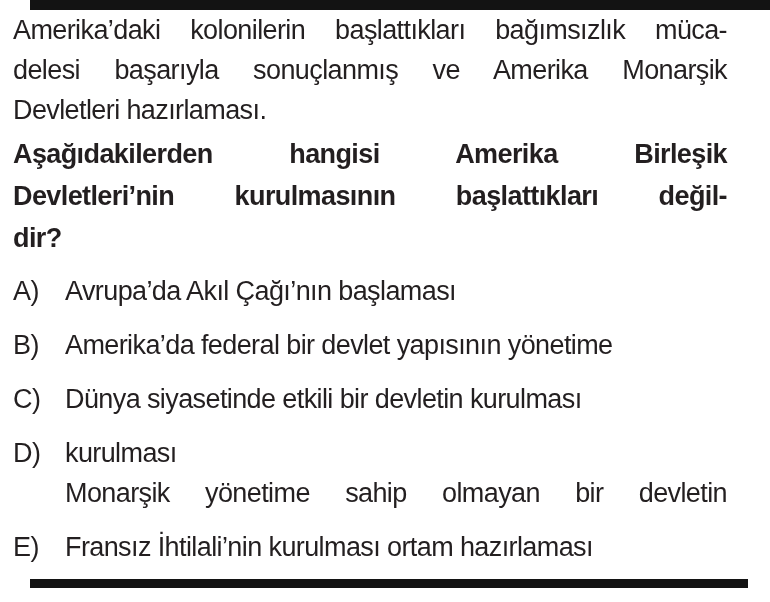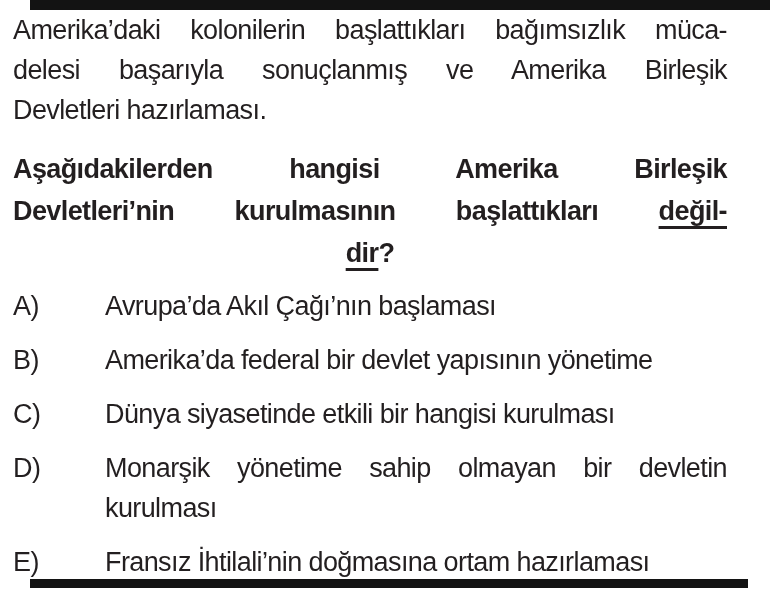--- a/index.html
+++ b/index.html
@@ -24,44 +24,43 @@
     font-size: 27px;
     letter-spacing: -0.6px;
   }
   .line { line-height: 40px; white-space: nowrap; }
   .jline {
     white-space: normal;
     text-align: justify;
     text-align-last: justify;
   }
   .intro .line { line-height: 40px; }
-  .stem { margin-top: 18px; font-weight: bold; }
-  .stem .line { line-height: 42px; text-align: center; }
+  .stem { margin-top: 3px; font-weight: bold; }
+  .stem .line { line-height: 42px; }
   .u {
-    text-decoration: underline;
     text-decoration-thickness: 3px;
     text-underline-offset: 6px;
   }
   .options { margin-top: 12px; }
   .option { display: flex; margin-bottom: 14px; }
   .opt-label { flex: none; width: 52px; line-height: 40px; }
   .opt-text { flex: 1 1 auto; min-width: 0; }
-  .oline { line-height: 40px; margin-left: 40px; }
+  .oline { line-height: 40px; }
 </style>
 </head>
 <body>
 
 <div class="page">
   <div class="bar top"></div>
 
   <div class="content">
 
     <div class="intro">
       <div class="line jline">Amerika’daki kolonilerin başlattıkları bağımsızlık müca-</div>
-      <div class="line jline">delesi başarıyla sonuçlanmış ve Amerika Birleşik</div>
+      <div class="line jline">delesi başarıyla sonuçlanmış ve Amerika Monarşik</div>
       <div class="line">Devletleri hazırlaması.</div>
     </div>
 
     <div class="stem">
       <div class="line jline">Aşağıdakilerden hangisi Amerika Birleşik</div>
       <div class="line jline"><span>Devletleri’nin kurulmasının başlattıkları</span> <span class="u">değil-</span></div>
       <div class="line"><span class="u">dir</span><span>?</span></div>
     </div>
 
     <div class="options">
@@ -76,36 +75,36 @@
       <div class="option">
         <span class="opt-label">B)</span>
         <div class="opt-text">
           <div class="oline">Amerika’da federal bir devlet yapısının yönetime</div>
         </div>
       </div>
 
       <div class="option">
         <span class="opt-label">C)</span>
         <div class="opt-text">
-          <div class="oline">Dünya siyasetinde etkili bir hangisi kurulması</div>
+          <div class="oline">Dünya siyasetinde etkili bir devletin kurulması</div>
         </div>
       </div>
 
       <div class="option">
         <span class="opt-label">D)</span>
         <div class="opt-text">
+          <div class="oline">kurulması</div>
           <div class="oline jline">Monarşik yönetime sahip olmayan bir devletin</div>
-          <div class="oline">kurulması</div>
         </div>
       </div>
 
       <div class="option">
         <span class="opt-label">E)</span>
         <div class="opt-text">
-          <div class="oline">Fransız İhtilali’nin doğmasına ortam hazırlaması</div>
+          <div class="oline">Fransız İhtilali’nin kurulması ortam hazırlaması</div>
         </div>
       </div>
 
     </div>
   </div>
 
   <div class="bar bottom"></div>
 </div>
 
 </body></html>

